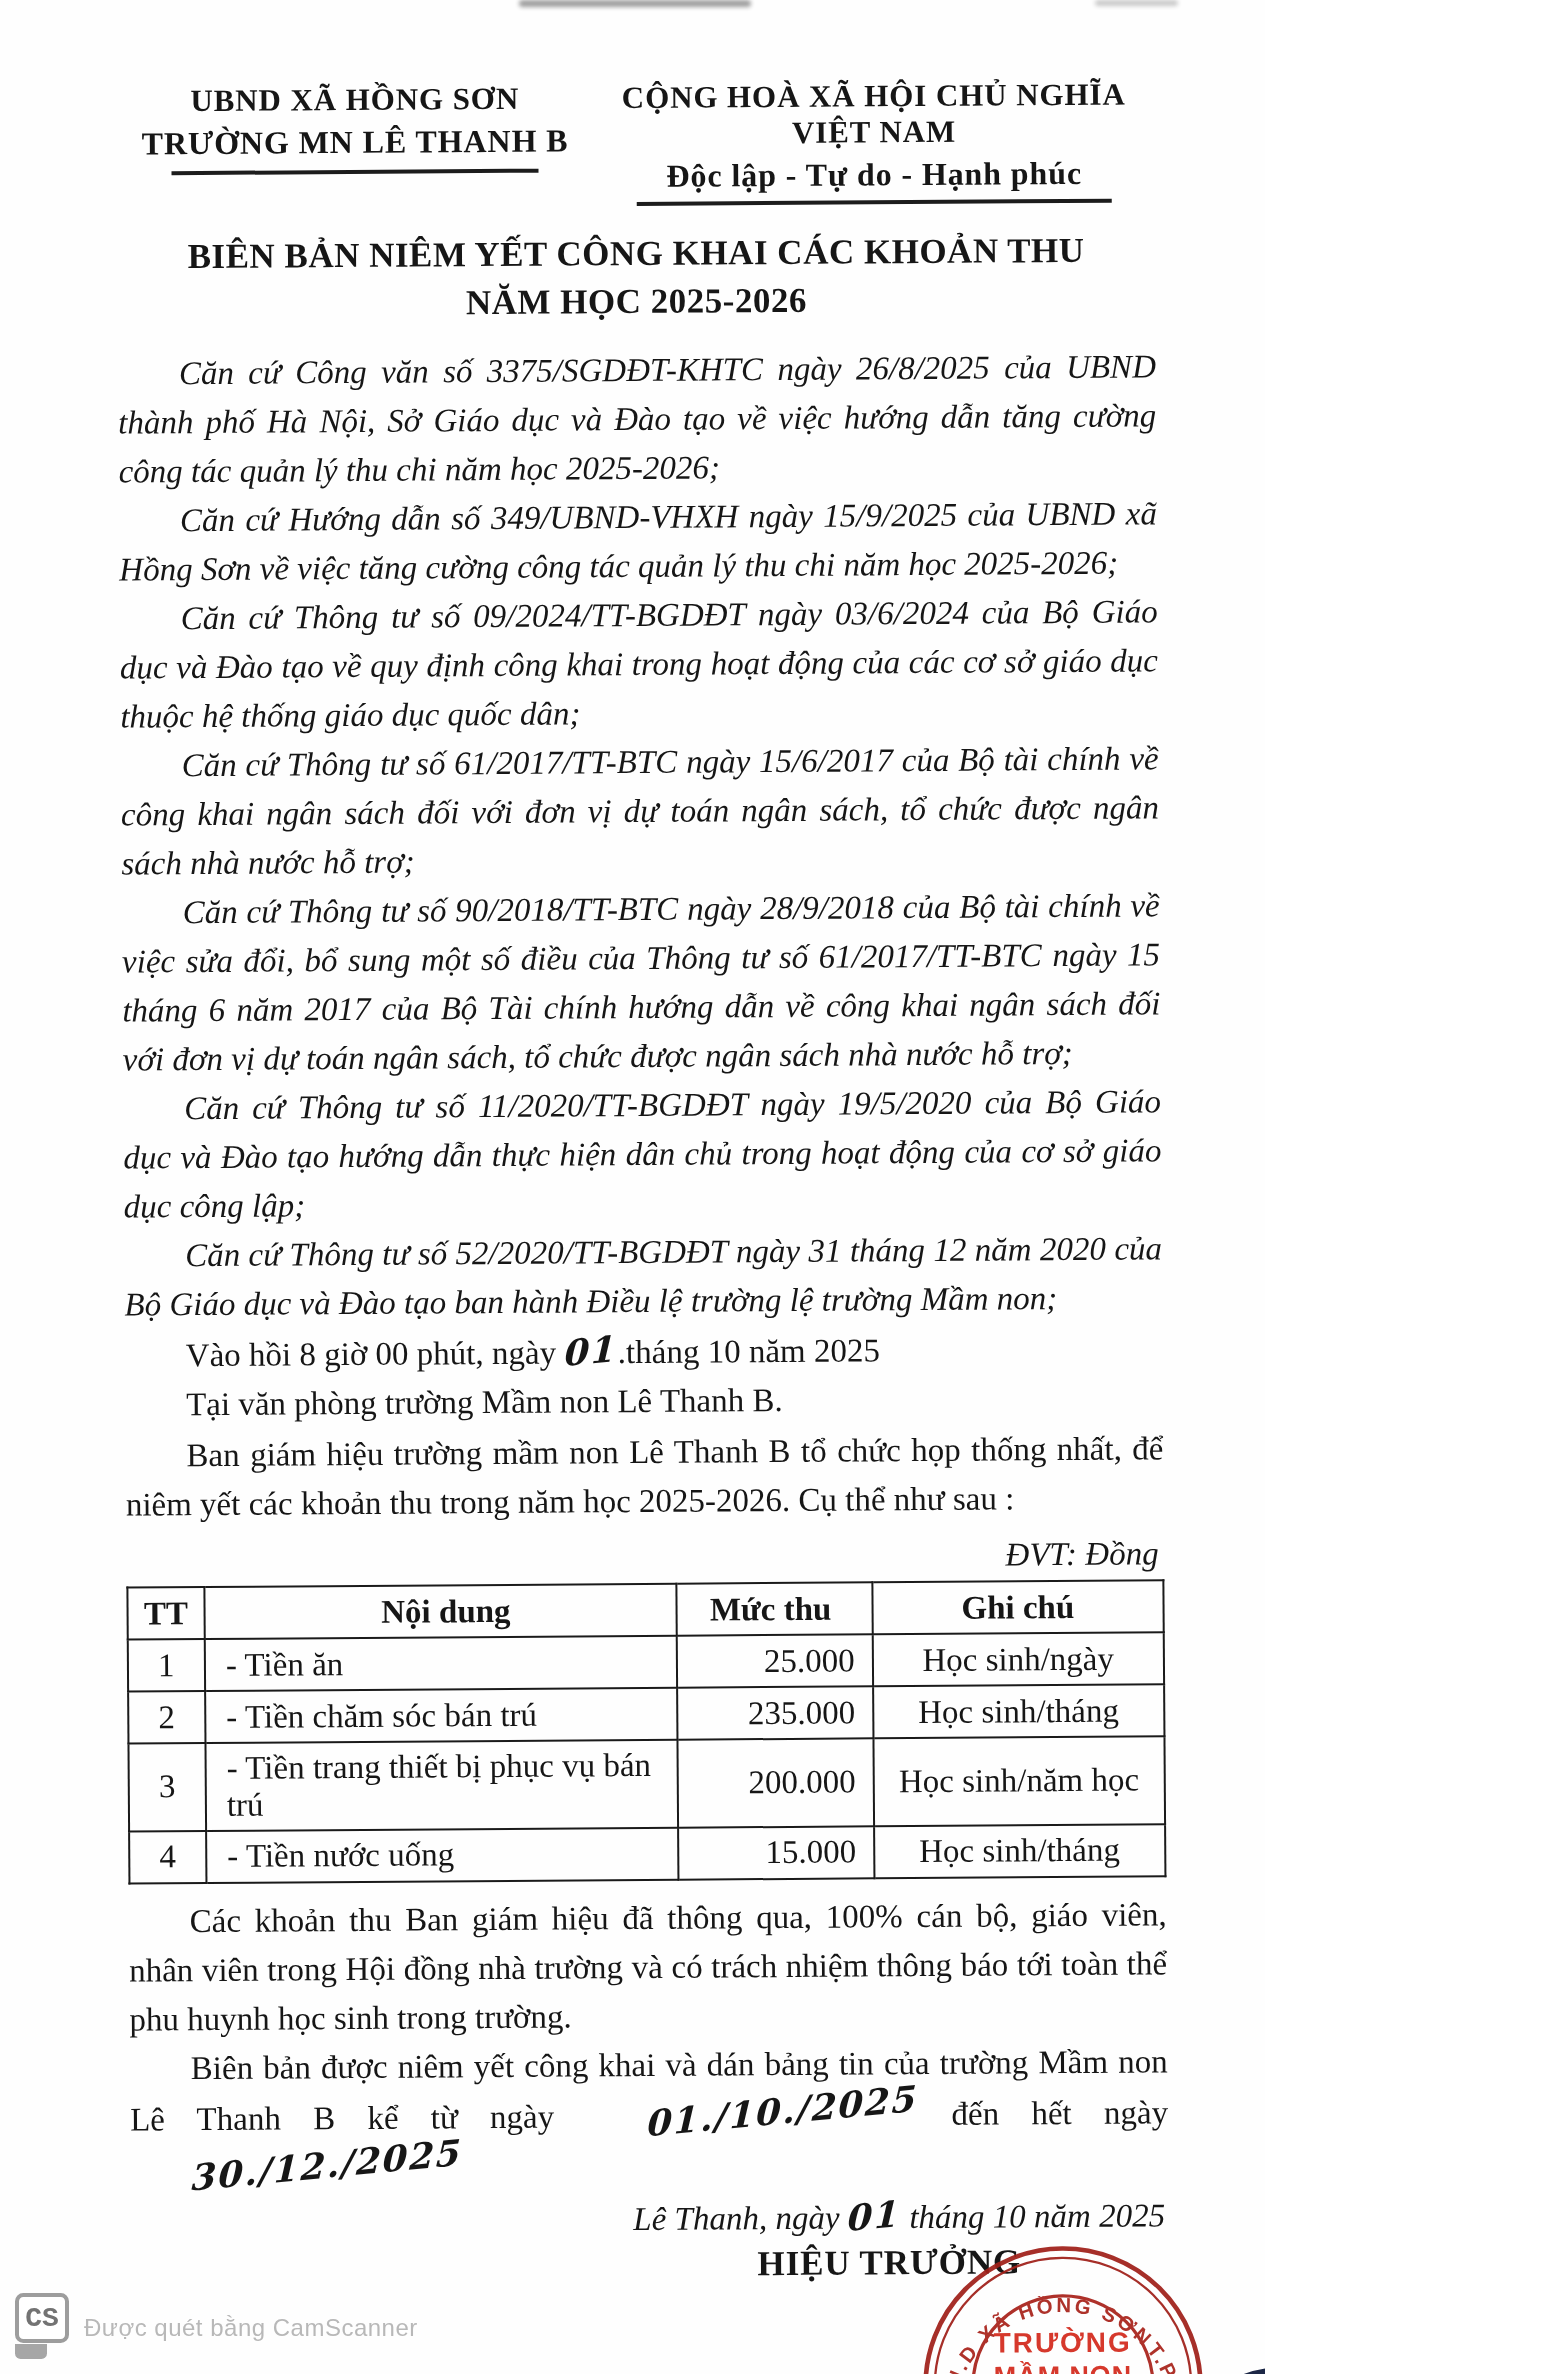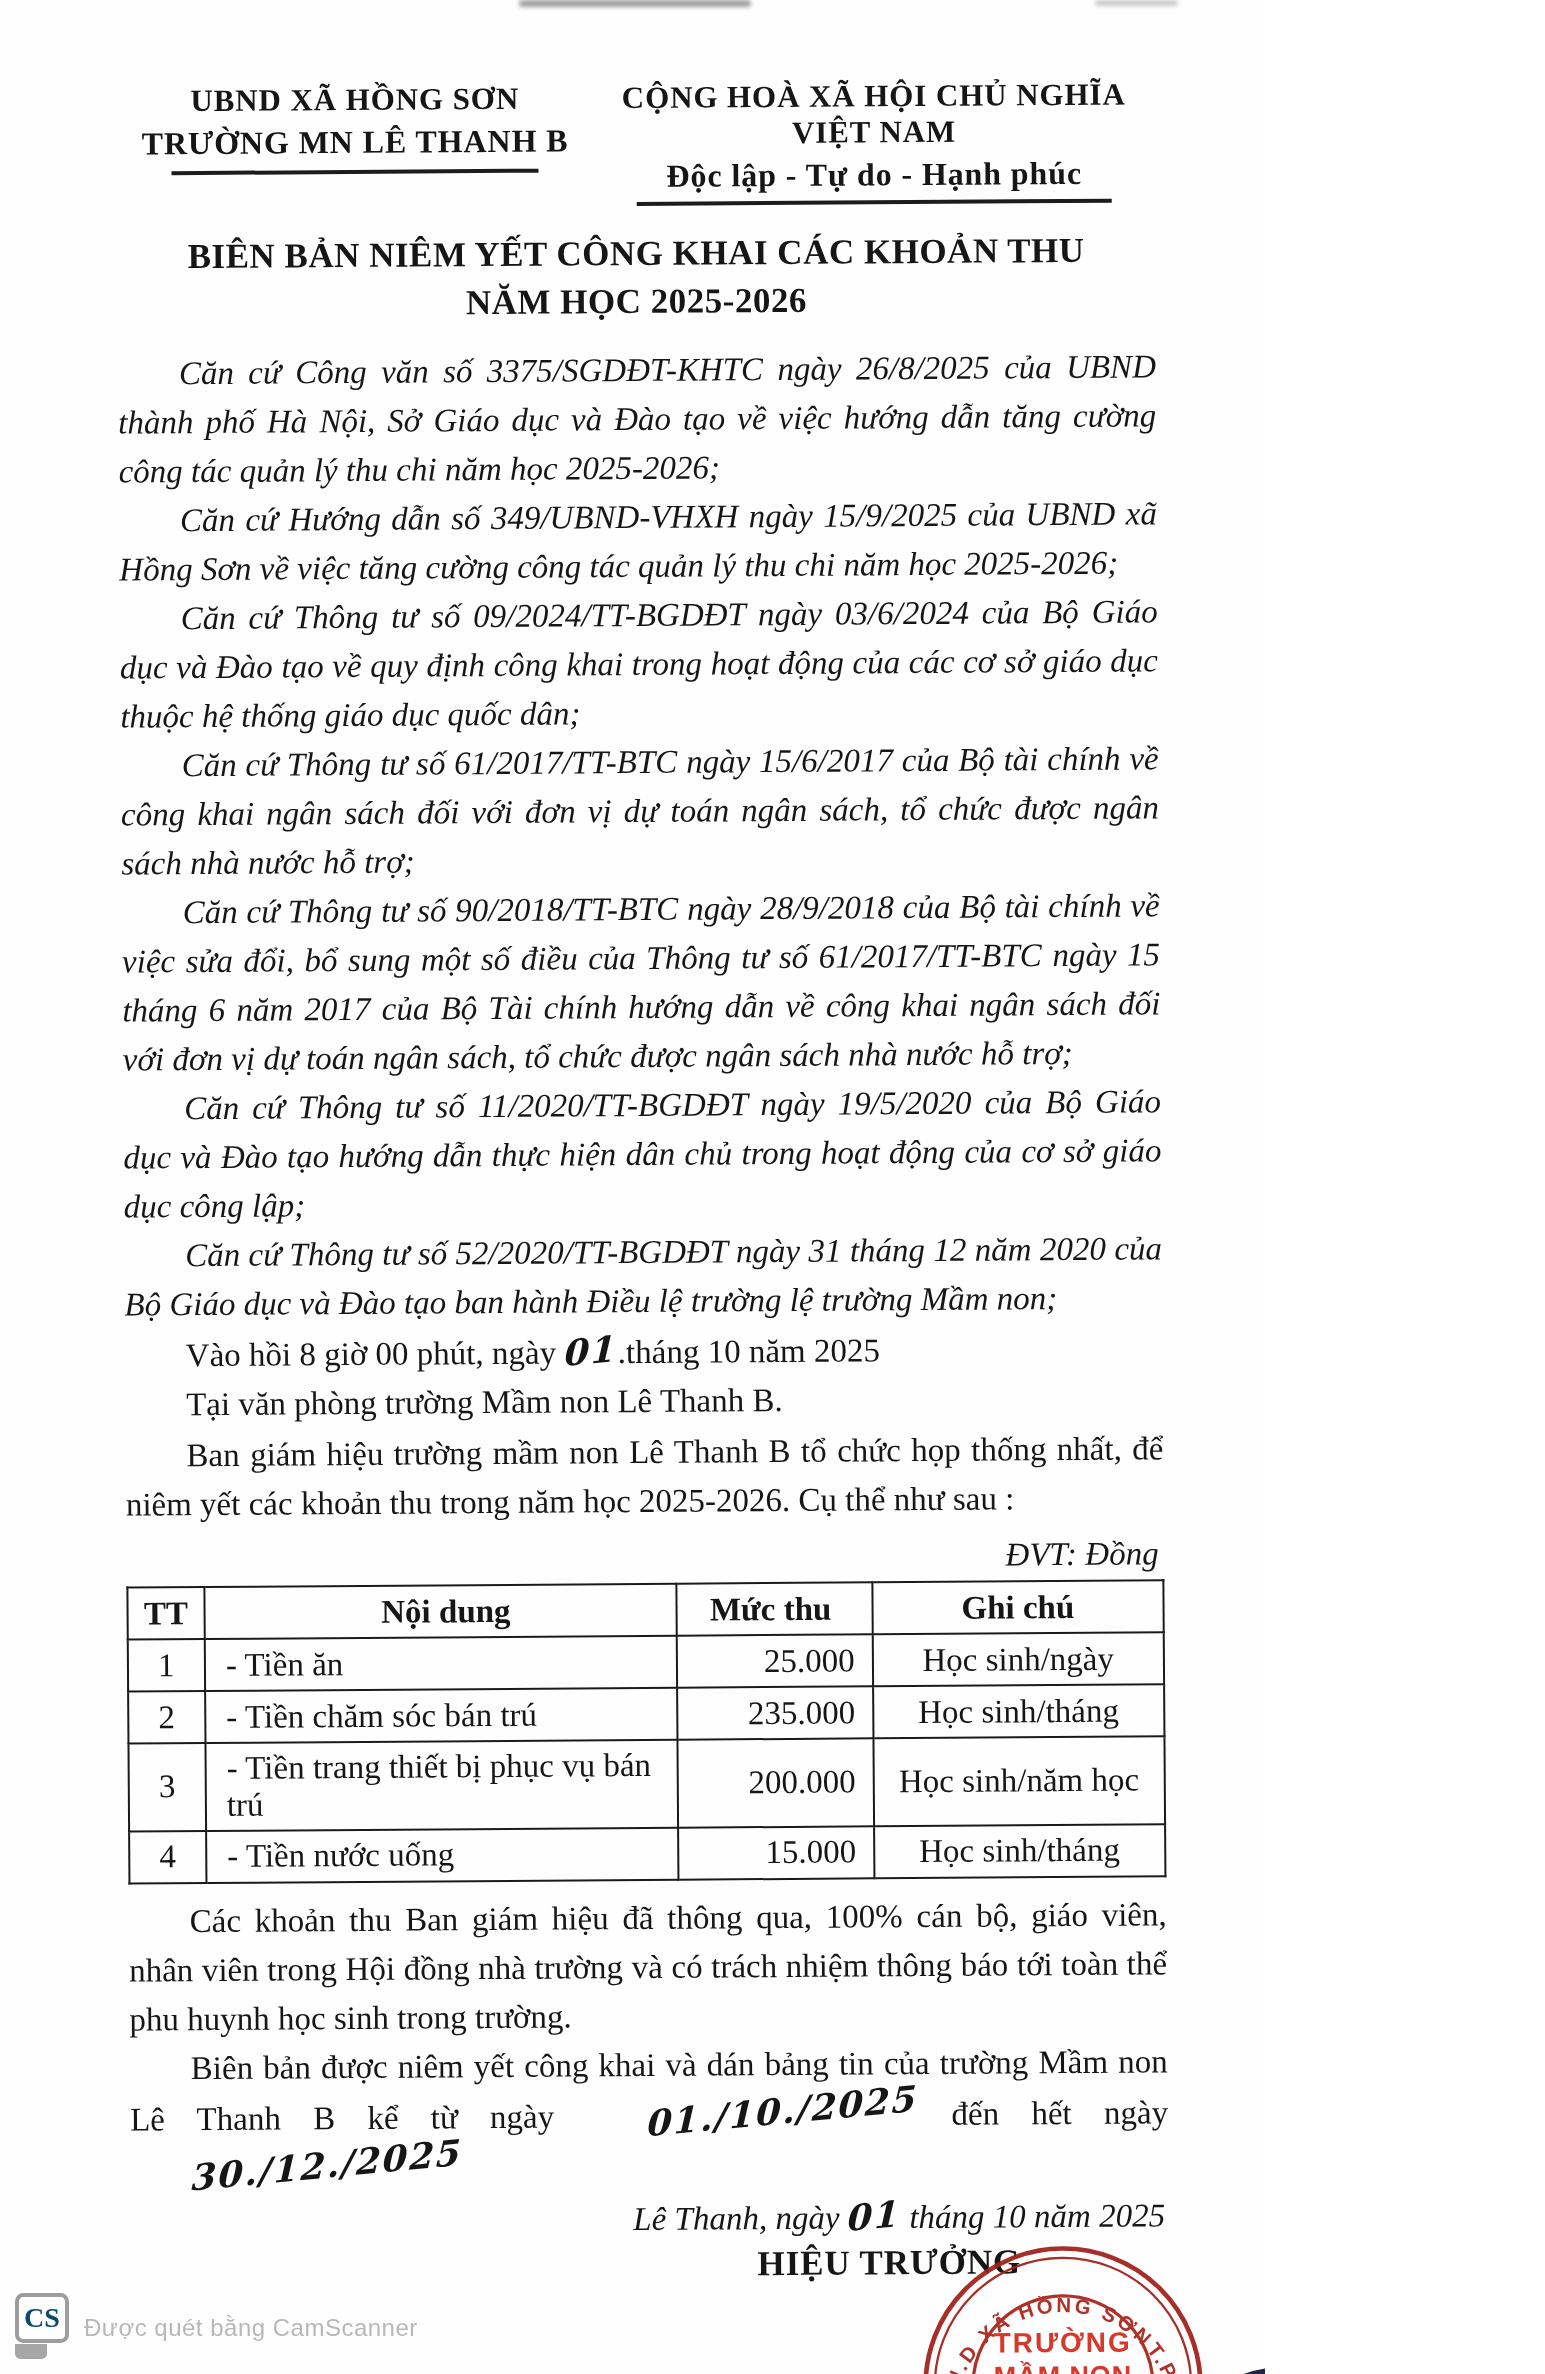--- a/index.html
+++ b/index.html
@@ -77,21 +77,21 @@
   .st-l3 { font-size: 27px; letter-spacing: 0.9px; margin-top: 1.9px; }
   .st-star { color: #c6271b; font-size: 28px; margin-top: 7.4px; }
   .signature-svg { position: absolute; left: 1039px; top: 65px; }
   .sig-name { position: absolute; left: 816px; top: 364px; width: 519px; text-align: center; font-weight: bold; font-size: 37px; }
 
   
   .cam-footer { position: absolute; left: 15px; bottom: 13px; display: flex; align-items: center; }
   .cs-icon { width: 54px; height: 69px; position: relative; margin-right: 15px; }
   .cs-box { width: 54px; height: 50px; border: 4.6px solid #9d9d9d; border-radius: 8.3px;
     display: flex; align-items: center; justify-content: center;
-    font-family: Liberation Serif, serif; font-weight: bold; font-size: 28px; color: #0c4a6e; background: #fff; }
+    font-family: Liberation Mono, monospace; font-weight: bold; font-size: 28px; color: #737373; background: #fff; }
   .cs-tab { width: 32px; height: 15px; background: #a6a6a6; border-radius: 0 0 5.6px 5.6px; margin-top: 0.9px; }
   .cam-text { font-family: "Liberation Sans", sans-serif; font-size: 24px; color: #b8b8b8; letter-spacing: 0.5px; }
 </style>
 </head>
 <body>
 
 <div class="page">
 
   <div class="scan-artifact" style="left:519px;top:0;width:232px;height:6.5px;"></div>
   <div class="scan-artifact" style="left:1095px;top:0;width:83px;height:5.6px;opacity:.25;"></div>

